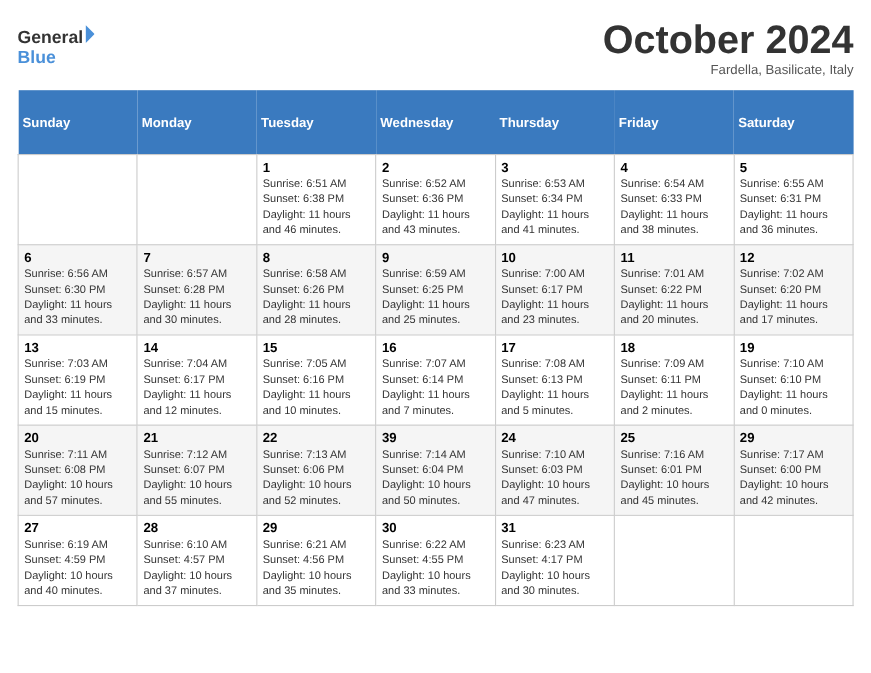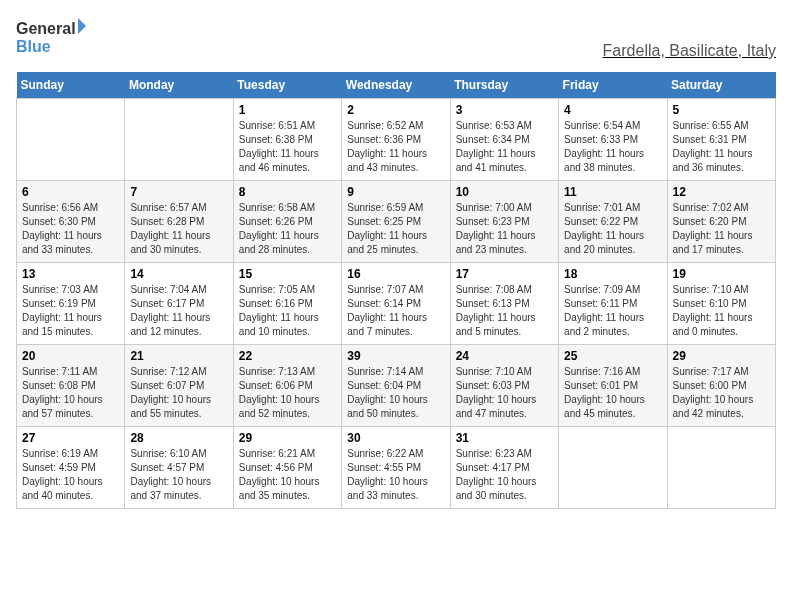--- a/index.html
+++ b/index.html
@@ -5,51 +5,50 @@
     * { box-sizing: border-box; margin: 0; padding: 0; }
     body {
       font-family: Arial, sans-serif;
       background: #fff;
       width: 792px;
       min-height: 612px;
       padding: 16px;
     }
     .header {
       display: flex;
-      align-items: flex-end;
+      align-items: center;
       justify-content: space-between;
       margin-bottom: 12px;
-      text-decoration: underline;
     }
     .logo {
       display: flex;
       align-items: center;
     }
     .title-block {
       text-align: right;
     }
     .calendar-title {
       font-size: 36px;
       font-weight: bold;
       color: #333;
       line-height: 1.1;
     }
     .calendar-subtitle {
-      font-size: 16px;
+      font-size: 12px;
       color: #555;
     }
     table {
       width: 100%;
       border-collapse: collapse;
       font-size: 10.5px;
     }
     thead tr th {
       background-color: #3a7abf;
       color: #fff;
-      padding: 6px 4px;
+      padding: 22px 4px;
       text-align: left;
       font-size: 12px;
       font-weight: bold;
     }
     tbody tr td {
       border: 1px solid #ccc;
       vertical-align: top;
       padding: 4px 5px;
       min-height: 80px;
       height: 82px;
@@ -81,20 +80,21 @@
 
 <div class="header">
   <div class="logo">
   <svg width="70" height="44" viewBox="0 0 70 44" xmlns="http://www.w3.org/2000/svg">
     <text x="0" y="18" font-size="16" font-weight="bold" fill="#333" font-family="Arial">General</text>
     <text x="0" y="36" font-size="16" font-weight="bold" fill="#4a90d9" font-family="Arial">Blue</text>
     <polygon points="62,2 70,10 62,18" fill="#4a90d9"></polygon>
   </svg>
 </div>
   <div class="title-block">
+    <div class="calendar-title">October 2024</div>
     <div class="calendar-subtitle">Fardella, Basilicate, Italy</div>
   </div>
 </div>
 
 <table>
   <thead>
     <tr>
     <th>Sunday</th>
         <th>Monday</th>
         <th>Tuesday</th>
@@ -160,21 +160,21 @@
         </td>
         <td>
           <span class="day-num">9</span>
           <div class="day-detail">Sunrise: 6:59 AM
 Sunset: 6:25 PM
 Daylight: 11 hours and 25 minutes.</div>
         </td>
         <td>
           <span class="day-num">10</span>
           <div class="day-detail">Sunrise: 7:00 AM
-Sunset: 6:23 PM
+Sunset: 6:17 PM
 Daylight: 11 hours and 23 minutes.</div>
         </td>
         <td>
           <span class="day-num">11</span>
           <div class="day-detail">Sunrise: 7:01 AM
 Sunset: 6:22 PM
 Daylight: 11 hours and 20 minutes.</div>
         </td>
         <td>
           <span class="day-num">12</span>

